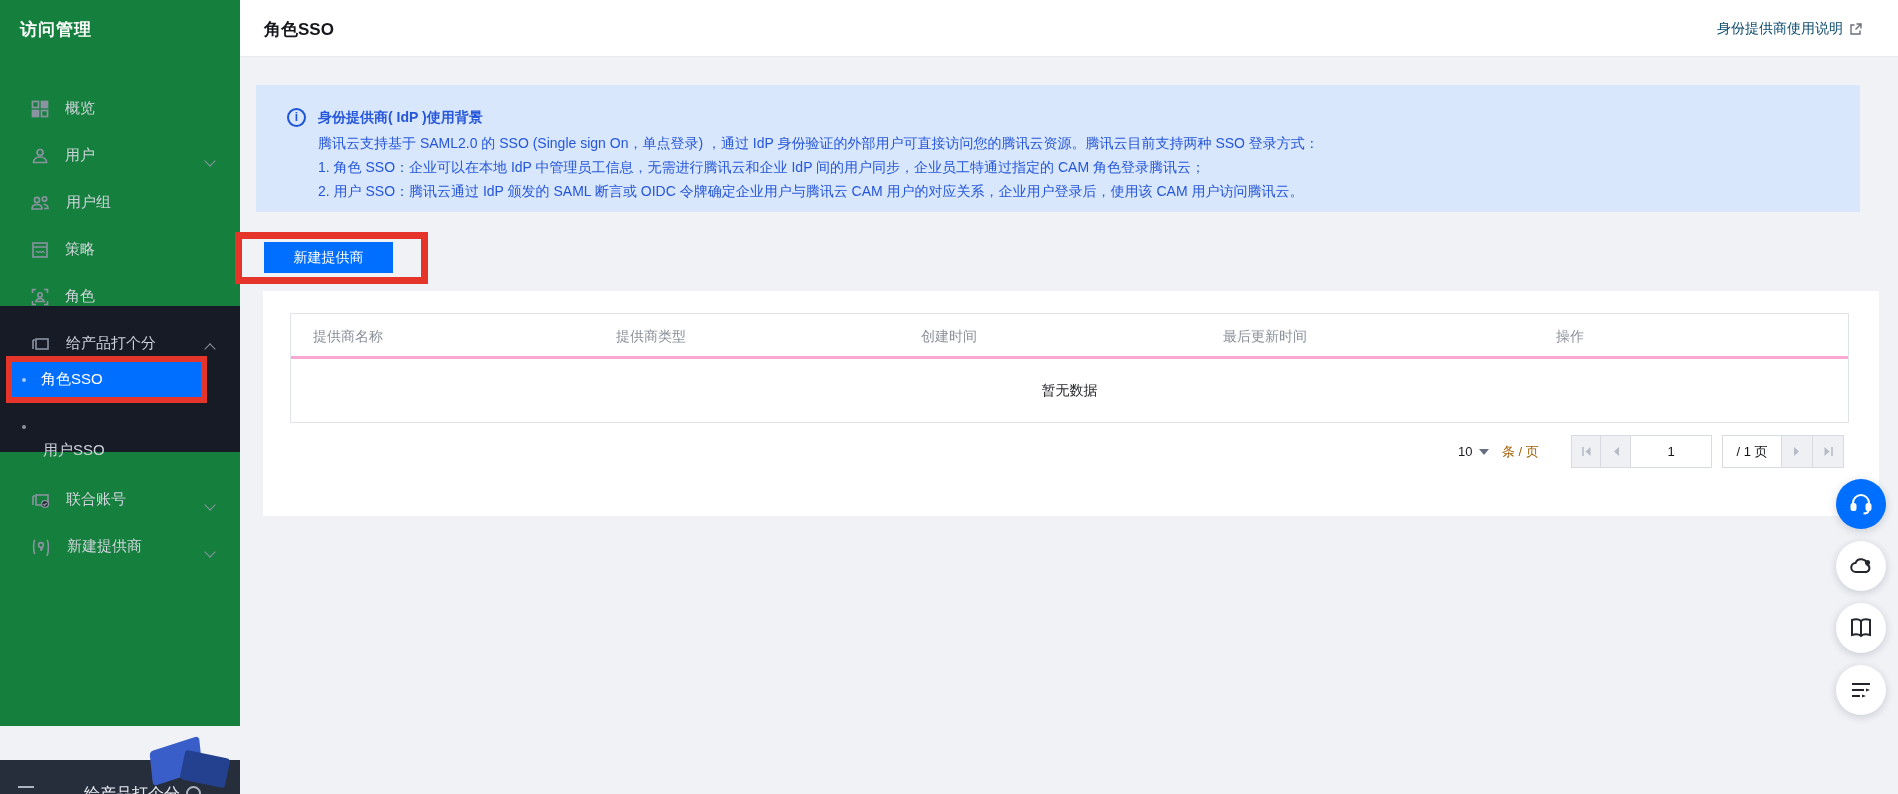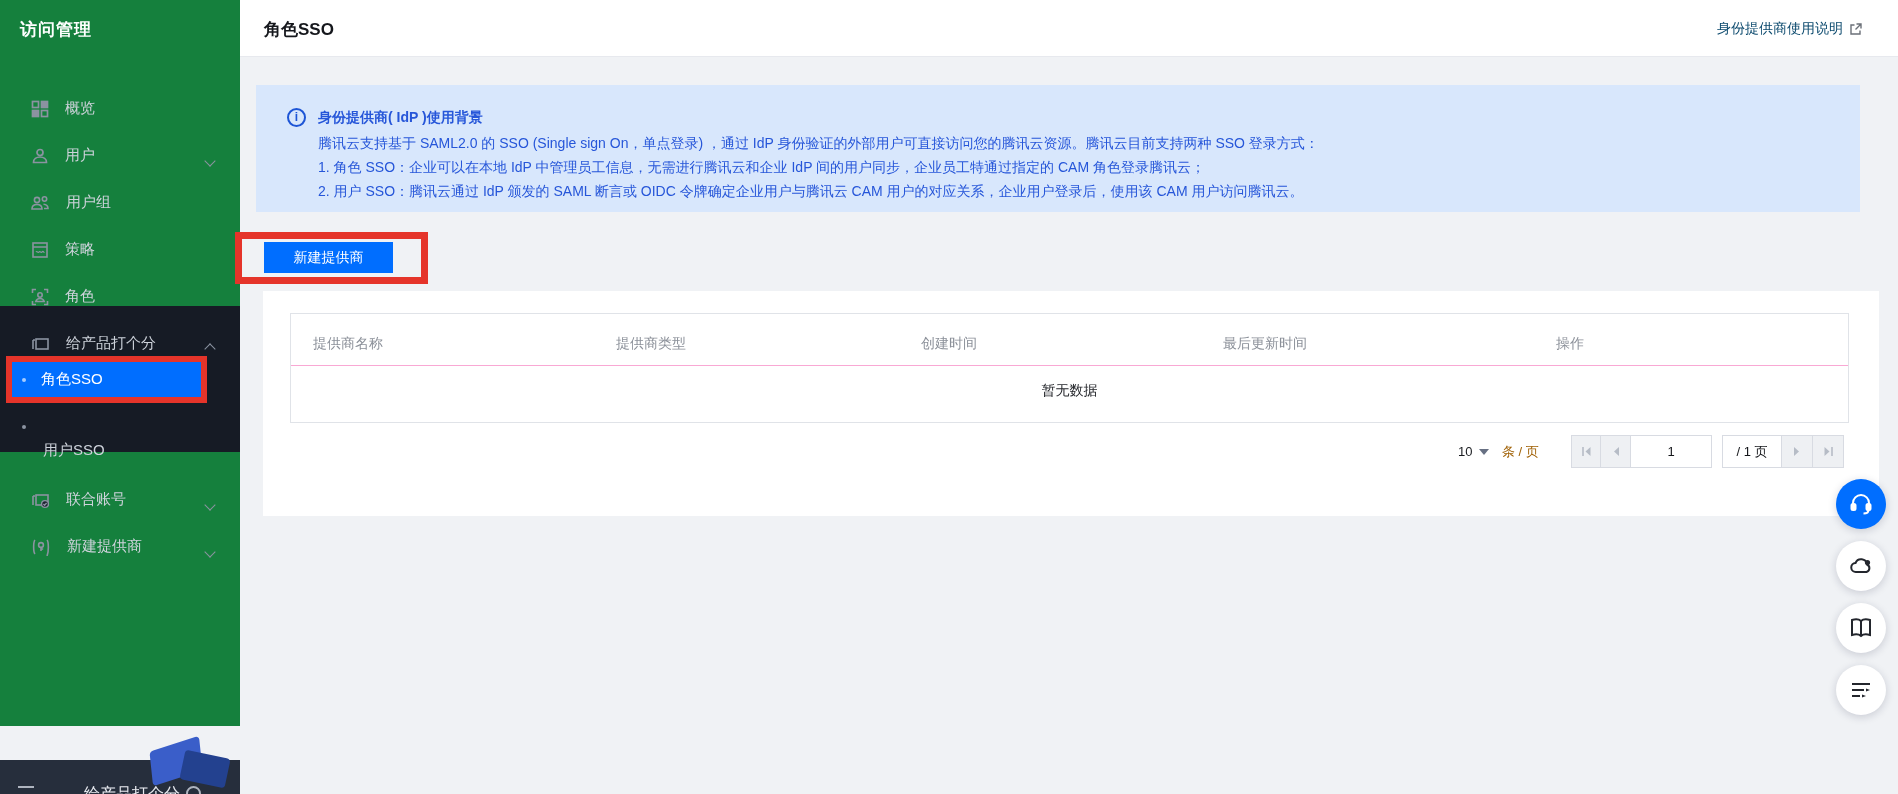--- a/index.html
+++ b/index.html
@@ -42,21 +42,21 @@
   .banner .b-line { position:absolute; left:62px; font-size:14px; white-space:nowrap; }
   .b-l1 { top:50px; } .b-l2 { top:74px; } .b-l3 { top:98px; }
 
   
   .btn-frame { position:absolute; left:235px; top:232px; width:193px; height:52px; border:7px solid #e5342a; z-index:6; }
   .create-btn { position:absolute; left:264px; top:242px; width:129px; height:31px; background:#006eff; color:#ffffff; font-size:14px; text-align:center; line-height:31px; cursor:pointer; z-index:7; }
 
   
   .card { position:absolute; left:263px; top:291px; width:1616px; height:225px; background:#ffffff; }
   .tbl { position:absolute; left:27px; top:22px; width:1559px; height:110px; border:1px solid #e0e3e8; }
-  .th-row { position:absolute; left:0; top:7px; width:100%; height:45px; border-bottom:1px solid #f9a8d4; }
+  .th-row { position:absolute; left:0; top:0; width:100%; height:45px; border-bottom:3px solid #f9a8d4; }
   .th { position:absolute; top:0; height:45px; line-height:45px; font-size:14px; color:#8b9099; white-space:nowrap; }
   .empty-row { position:absolute; left:0; top:45px; width:100%; height:63px; text-align:center; line-height:63px; font-size:14px; color:#24262b; }
 
   
   .pgwrap { position:absolute; left:0; top:435px; width:1898px; height:33px; }
   .pg-size { position:absolute; left:1458px; top:0; height:33px; display:flex; align-items:center; cursor:pointer; }
   .pg-size .num { font-size:13px; color:#1a1c20; }
   .tri-down { width:0; height:0; border-left:5px solid transparent; border-right:5px solid transparent; border-top:6px solid #677083; margin-left:7px; }
   .pg-unit { position:absolute; left:1502px; top:0; height:33px; line-height:33px; font-size:13px; color:#a16207; }
   .pager { position:absolute; left:1571px; top:0; height:33px; display:flex; }

